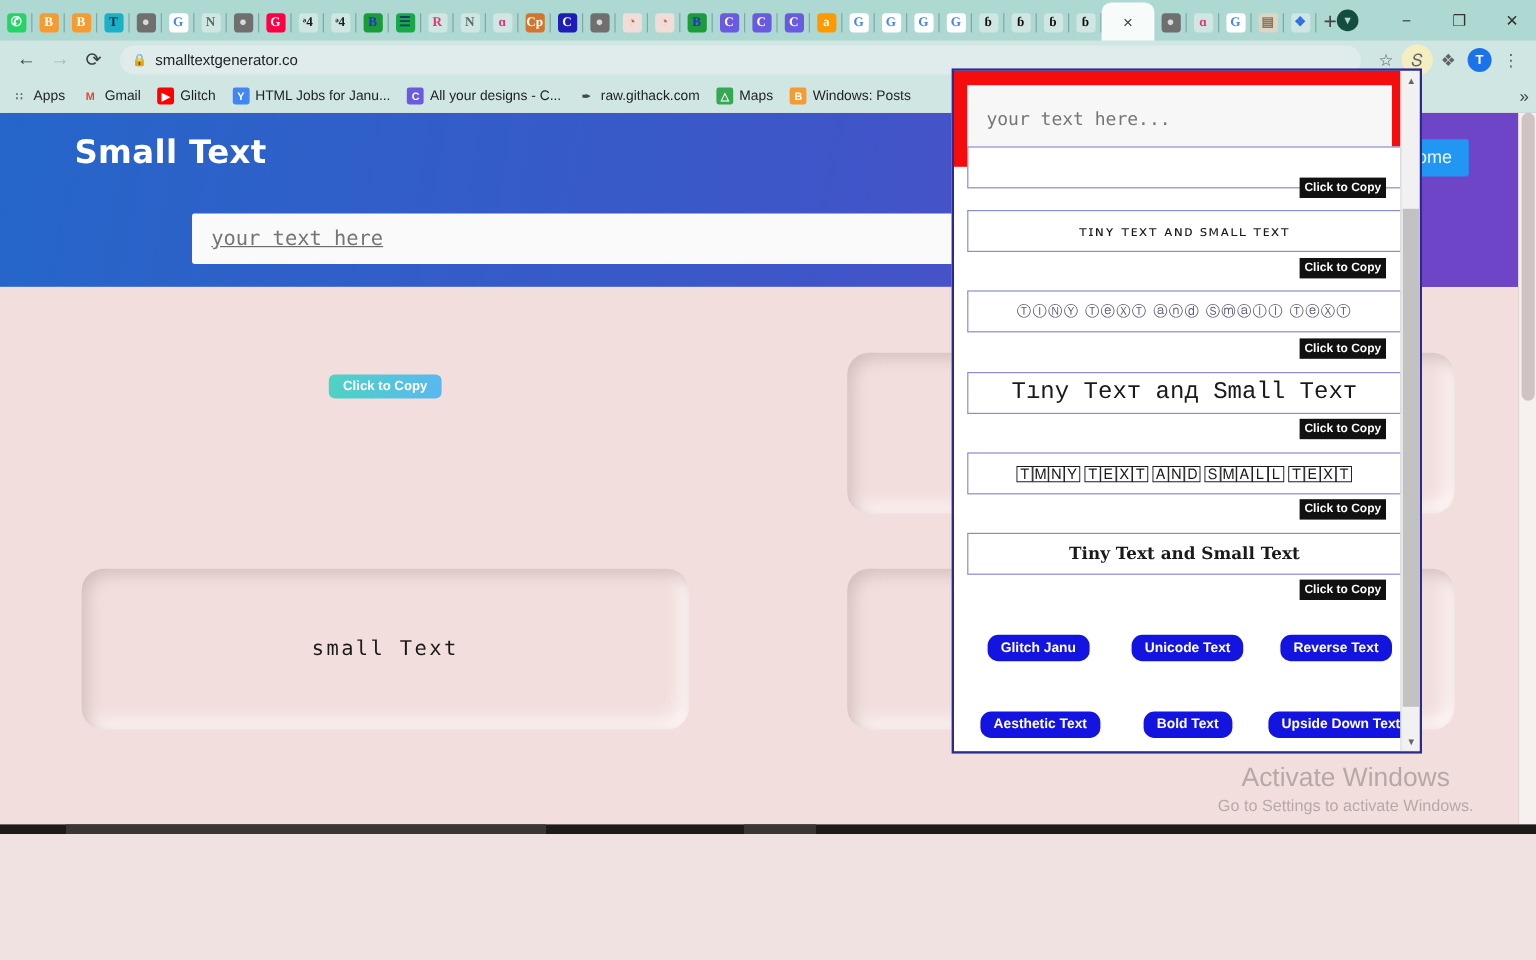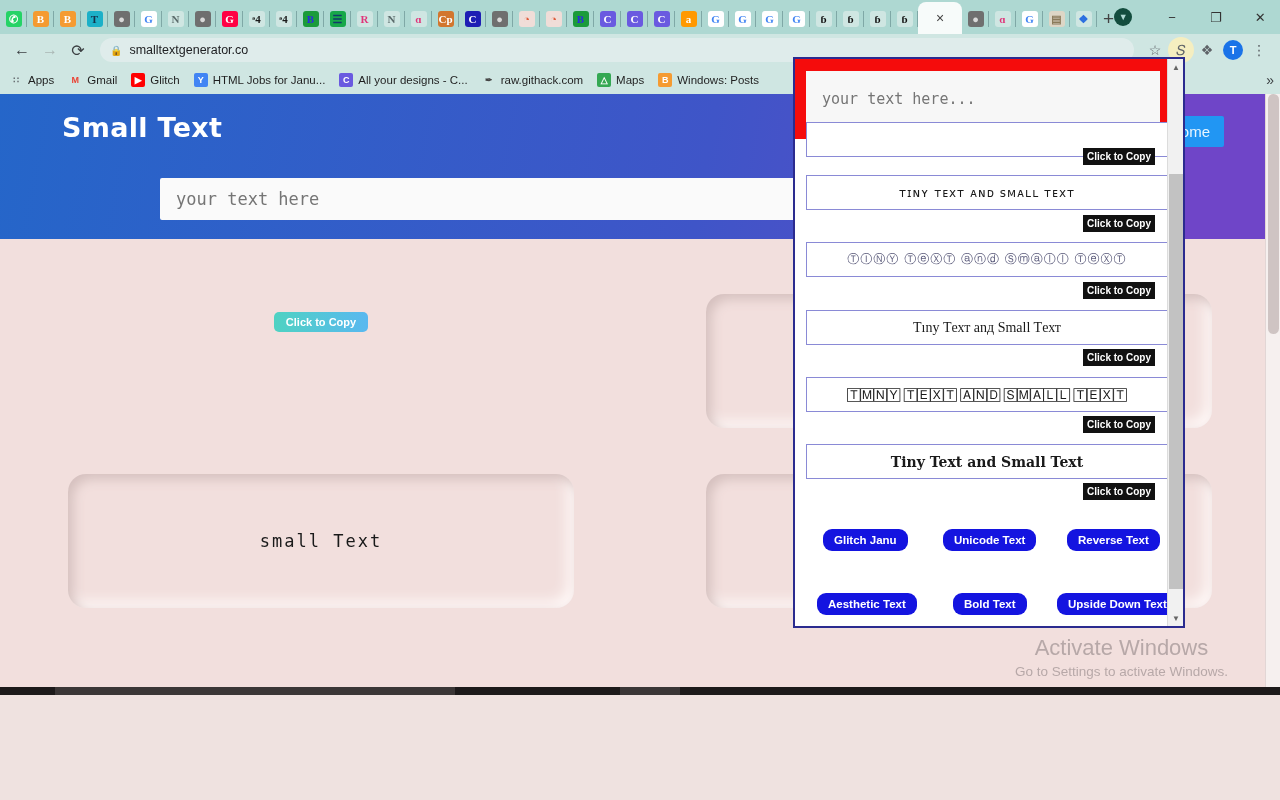--- a/index.html
+++ b/index.html
@@ -115,21 +115,21 @@
   }
   .home-btn {
     position: absolute; right: 56px; top: 22px;
     background: #2196f3; color: #e8f6ff; font-size: 15px;
     padding: 7px 14px; border-radius: 2px;
   }
   .hero-input {
     position: absolute; left: 160px; top: 84px; width: 950px; height: 42px;
     background: #fafafa; border: none; border-radius: 2px;
     font-family: "DejaVu Sans Mono", monospace;
-    font-size: 17px; color: #6d6d6d; padding-left: 16px;
+    font-size: 17px; color: #6d6d6d; padding-left: 16px; text-decoration: underline;
   }
   .purple-strip {
     position: absolute; left: 1158px; top: 0; width: 122px; height: 145px;
     background: #6f45c8;
   }
 
   .cards {
     display: grid; grid-template-columns: 1fr 1fr;
     gap: 0 120px; padding: 55px 62px 0 62px;
   }
@@ -201,21 +201,21 @@
   }
   .copy-chip {
     position: absolute; width: 72px; height: 17px; right: 12px;
     background: #111111; color: #ffffff; font-size: 10px;
     display: flex; align-items: center; justify-content: center;
     font-weight: 600;
   }
   .v-txt { font-size: 12px; color: #1a1a1a; white-space: nowrap; }
   .v-circled { font-family: "DejaVu Sans", sans-serif; letter-spacing: 1px; font-size: 12px; }
   .v-circled-out { font-family: "DejaVu Sans", sans-serif; letter-spacing: 1px; font-size: 12px; color: #5a5a7a; }
-  .v-fraktur { font-family: Liberation Serif, serif; font-size: 14px; }
+  .v-fraktur { font-family: Liberation Mono, monospace; font-size: 20px; }
   .v-squared { font-family: "DejaVu Sans", sans-serif; letter-spacing: 0px; font-size: 12px; }
   .v-serif-bold { font-family: "DejaVu Serif", serif; font-weight: bold; font-size: 14px; }
 
   .popup-btn {
     position: absolute; background: #1414e0; color: #ffffff;
     font-size: 11.5px; font-weight: bold; border-radius: 9px;
     padding: 5px 11px; white-space: nowrap;
   }
   .popup-scroll {
     position: absolute; right: 0; top: 0; width: 16px; height: 100%;

